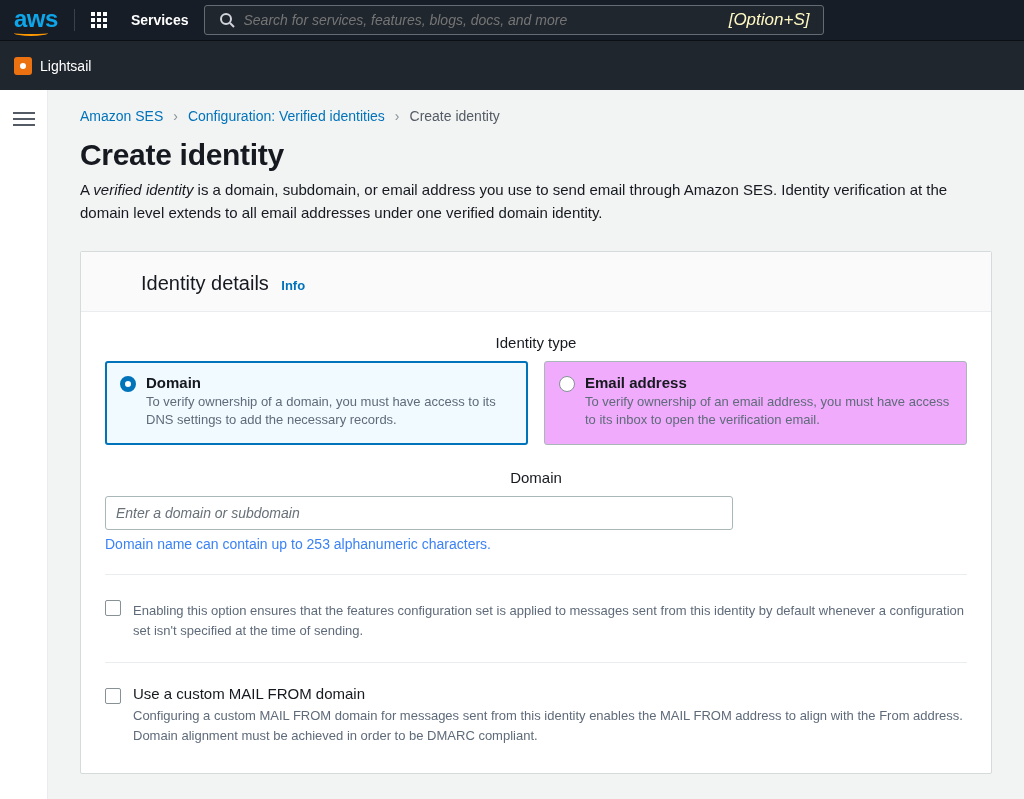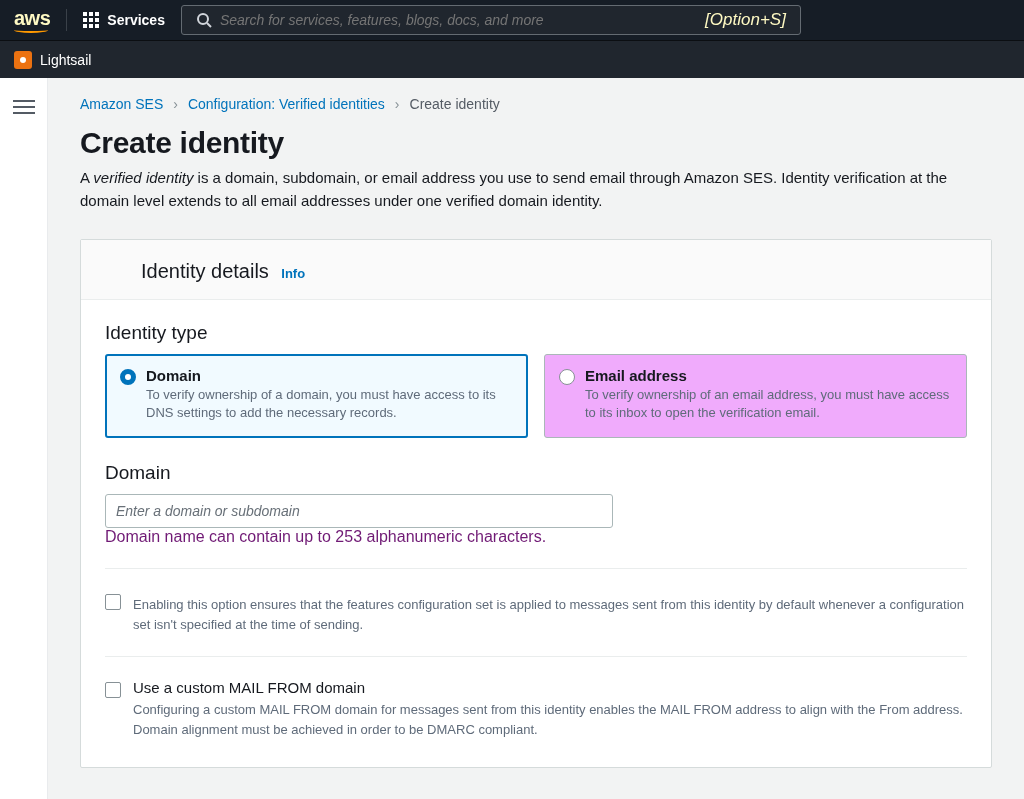--- a/index.html
+++ b/index.html
@@ -1,31 +1,31 @@
 <!DOCTYPE html>
 <html><head>
 <meta charset="utf-8">
 <style>
   * { box-sizing: border-box; margin: 0; padding: 0; }
   body { font-family: "Amazon Ember", "Helvetica Neue", Arial, sans-serif; background: #fff; color: #16191f; width: 1024px; height: 799px; overflow: hidden; }
 
   
   .topnav { background: #161d26; height: 40px; display: flex; align-items: center; padding: 0 14px; gap: 16px; }
-  .aws-logo { color: #fef9c3; font-weight: 700; font-size: 20px; letter-spacing: -0.5px; position: relative; }
+  .aws-logo { color: #0ea5e9; font-weight: 700; font-size: 24px; letter-spacing: -0.5px; position: relative; }
   .aws-logo .swoosh { display:block; height:6px; width:34px; border-bottom:2px solid #ff9900; border-radius: 0 0 50% 50%; margin-top:-3px; }
   .nav-divider { width:1px; height:22px; background:#3a4149; }
-  .services-btn { display:flex; gap:8px; color:#fff; font-size:14px; cursor:pointer; font-weight:600;}
+  .services-btn { display:flex; gap:24px; color:#fff; font-size:14px; cursor:pointer; font-weight:600;}
   .grid-icon { display:grid; grid-template-columns:repeat(3,4px); grid-template-rows:repeat(3,4px); gap:2px; }
   .grid-icon span { background:#fff; width:4px; height:4px; }
   .searchbar { flex: 0 0 620px; background:#20262e; border:1px solid #646b72; border-radius:3px; height:30px; display:flex; align-items:center; padding:0 14px; color:#d1d5db; }
   .searchbar svg { flex-shrink:0; }
   .searchbar input { flex:1; background:transparent; border:0; outline:0; color:#d1d5db; font-style:italic; font-size:14px; margin-left:8px; }
   .searchbar .kbd { font-size:17px; color:#fef9c3;font-style:italic; }
 
-  .subnav { background:#20262e; height:38px; display:flex; align-items:center; padding:0 14px; gap:8px; border-top:1px solid #0b0e12;}
+  .subnav { background:#20262e; height:50px; display:flex; align-items:center; padding:0 14px; gap:8px; border-top:1px solid #0b0e12;}
   .subnav-icon { width:18px; height:18px; background:#ec7211; border-radius:3px; display:flex; align-items:center; justify-content:center; }
   .subnav-label { color:#fff; font-size:14px; }
 
   
   .main { display:flex; height: calc(799px - 78px); border-radius: 25px; }
   .side-handle { width:48px; border-right:1px solid #e9ebed; display:flex; align-items:flex-start; justify-content:center; padding-top:18px; }
   .hamburger { width:22px; cursor:pointer; }
   .hamburger div { height:2px; background:#545b64; margin:4px 0; }
 
   .content { flex:1; background:#f2f3f3; overflow:auto; }
@@ -39,33 +39,33 @@
   h1.page-title { font-size:30px; font-weight:600; color:#16191f; margin-bottom:6px; letter-spacing:-0.3px;}
   .page-desc { font-size:15px; color:#16191f; line-height:1.55; margin-bottom:26px; }
   .page-desc em { font-style:italic; }
 
   .panel { background:#fff; border:1px solid #d5dbdb; border-radius:2px; }
   .panel-header { padding:20px 24px 16px 24px; background: #fafafa; border-bottom:1px solid #eaeded;}
   .panel-header h2 { font-size:20px; font-weight:400; display:inline;margin-left:36px; }
   .panel-header .info-link { color:#0073bb; font-size:13px; font-weight:700; margin-left:8px; text-decoration:none; }
   .panel-body { padding: 22px 24px 10px 24px; }
 
-  .field-label { font-size:19px; color:#16191f; margin-bottom:10px; display:block; }
+  .field-label { font-size:15px; color:#16191f; margin-bottom:10px; display:block;text-align:center; }
 
   .radio-row { display:flex; gap:16px; margin-bottom:24px; }
   .radio-card { flex:1; border:1px solid #aab7b8; border-radius:3px; padding:12px 14px 14px 14px; display:flex; gap:10px; cursor:pointer; background:#f0abfc;}
   .radio-card.selected { border:2px solid #0073bb; background:#f1faff; padding:11px 13px 13px 13px;}
   .radio-dot { width:16px; height:16px; border:1px solid #879196; border-radius:50%; margin-top:2px; flex-shrink:0; position:relative; background:#fff;}
   .radio-card.selected .radio-dot { border:5px solid #0073bb; }
   .radio-title { font-size:15px; font-weight:600; color:#16191f; }
   .radio-desc { font-size:13px; color:#5f6b7a; line-height:1.45; margin-top:2px; }
 
-  .text-input { width:508px; max-width:100%; height:34px; border:1px solid #aab7b8; border-radius:3px; padding:8px 10px; font-size:14px; color:#16191f; }
+  .text-input { width:628px; max-width:100%; height:34px; border:1px solid #aab7b8; border-radius:3px; padding:8px 10px; font-size:14px; color:#16191f; }
   .text-input::placeholder { color:#687078; font-style:italic; }
-  .hint { font-size:16px; color:#701a75; }
+  .hint { font-size:14px; color:#3b82f6; margin-top:6px; }
 
   .sep { border:0; border-top:1px solid #eaeded; margin:22px 0; }
 
   .check-row { display:flex; gap:12px; }
   .checkbox { width:16px; height:16px; border:1px solid #879196; border-radius:2px; margin-top:3px; flex-shrink:0; background:#fff; cursor:pointer;}
   .check-title { font-size:15px; color:#16191f; }
   .check-desc { font-size:13px; color:#5f6b7a; line-height:1.5; margin-top:4px; }
 </style>
 </head>
 <body>

